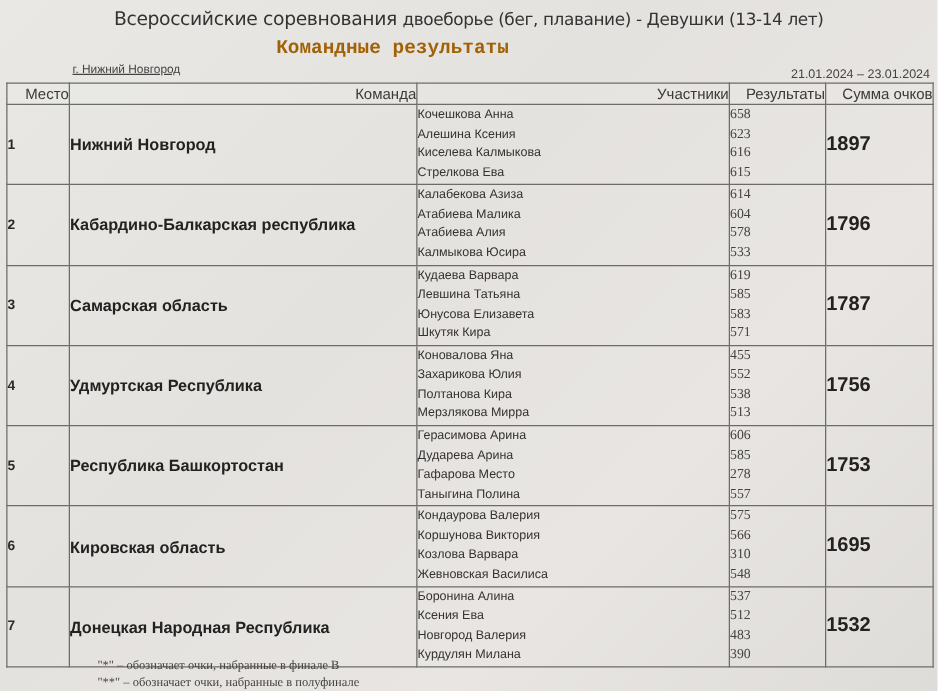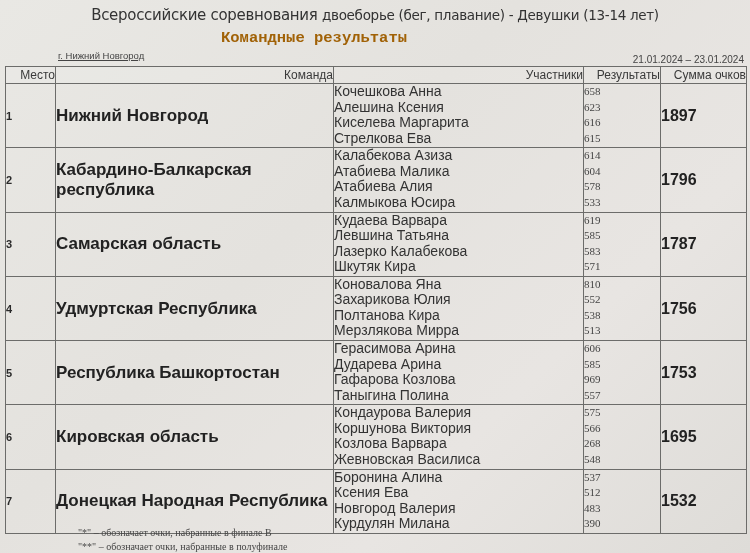--- a/index.html
+++ b/index.html
@@ -36,25 +36,25 @@
   }
   table.results th {
     height:16px; font-weight:normal; font-size:12px; color:#3a3a3a;
     text-align:right; padding-left:6px; background:rgba(255,255,255,0.08);
   }
   table.results th.num { padding-left:6px; }
   td.place {
     font-weight:bold; font-size:11px; padding-left:7px; vertical-align:middle;
   }
   td.team {
-    font-weight:bold; font-size:17px; padding-left:10px; vertical-align:middle; color:#222;
+    font-weight:bold; font-size:13px; padding-left:10px; vertical-align:middle; color:#222;
   }
   td.members, td.scores { vertical-align:top; padding:1px 0 1px 8px; }
   td.members div, td.scores div {
-    height:15.5px; line-height:15.5px; font-size:14px; color:#333; white-space:nowrap;
+    height:15.5px; line-height:15.5px; font-size:10px; color:#333; white-space:nowrap;
   }
   td.scores div { font-family:Liberation Serif, serif; font-size:11px; color:#444; }
   td.total {
     font-weight:bold; font-size:16px; padding-left:10px; vertical-align:middle; color:#222;
   }
   .footnotes {
     position:absolute; left:78px; top:526px; font-family:"Liberation Serif", serif;
     font-size:10px; color:#444; line-height:14px;
   }
 </style>
@@ -86,21 +86,21 @@
       <th class="num">Сумма очков</th>
     </tr>
   </thead>
   <tbody id="tbody">
       <tr style="height: 64.3px;">
         <td class="place">1</td>
         <td class="team">Нижний Новгород</td>
         <td class="members">
           <div>Кочешкова Анна</div>
           <div>Алешина Ксения</div>
-          <div>Киселева Маргарита</div>
+          <div>Киселева Калмыкова</div>
           <div>Стрелкова Ева</div>
         </td>
         <td class="scores">
           <div>658</div>
           <div>623</div>
           <div>616</div>
           <div>615</div>
         </td>
         <td class="total">1897</td>
       </tr>
@@ -120,78 +120,78 @@
           <div>533</div>
         </td>
         <td class="total">1796</td>
       </tr>
       <tr style="height: 64.3px;">
         <td class="place">3</td>
         <td class="team">Самарская область</td>
         <td class="members">
           <div>Кудаева Варвара</div>
           <div>Левшина Татьяна</div>
-          <div>Лазерко Калабекова</div>
+          <div>Юнусова Елизавета</div>
           <div>Шкутяк Кира</div>
         </td>
         <td class="scores">
           <div>619</div>
           <div>585</div>
           <div>583</div>
           <div>571</div>
         </td>
         <td class="total">1787</td>
       </tr>
       <tr style="height: 64.3px;">
         <td class="place">4</td>
         <td class="team">Удмуртская Республика</td>
         <td class="members">
           <div>Коновалова Яна</div>
           <div>Захарикова Юлия</div>
           <div>Полтанова Кира</div>
           <div>Мерзлякова Мирра</div>
         </td>
         <td class="scores">
-          <div>810</div>
+          <div>455</div>
           <div>552</div>
           <div>538</div>
           <div>513</div>
         </td>
         <td class="total">1756</td>
       </tr>
       <tr style="height: 64.3px;">
         <td class="place">5</td>
         <td class="team">Республика Башкортостан</td>
         <td class="members">
           <div>Герасимова Арина</div>
           <div>Дударева Арина</div>
-          <div>Гафарова Козлова</div>
+          <div>Гафарова Место</div>
           <div>Таныгина Полина</div>
         </td>
         <td class="scores">
           <div>606</div>
           <div>585</div>
-          <div>969</div>
+          <div>278</div>
           <div>557</div>
         </td>
         <td class="total">1753</td>
       </tr>
       <tr style="height: 64.3px;">
         <td class="place">6</td>
         <td class="team">Кировская область</td>
         <td class="members">
           <div>Кондаурова Валерия</div>
           <div>Коршунова Виктория</div>
           <div>Козлова Варвара</div>
           <div>Жевновская Василиса</div>
         </td>
         <td class="scores">
           <div>575</div>
           <div>566</div>
-          <div>268</div>
+          <div>310</div>
           <div>548</div>
         </td>
         <td class="total">1695</td>
       </tr>
       <tr style="height: 64.3px;">
         <td class="place">7</td>
         <td class="team">Донецкая Народная Республика</td>
         <td class="members">
           <div>Боронина Алина</div>
           <div>Ксения Ева</div>

